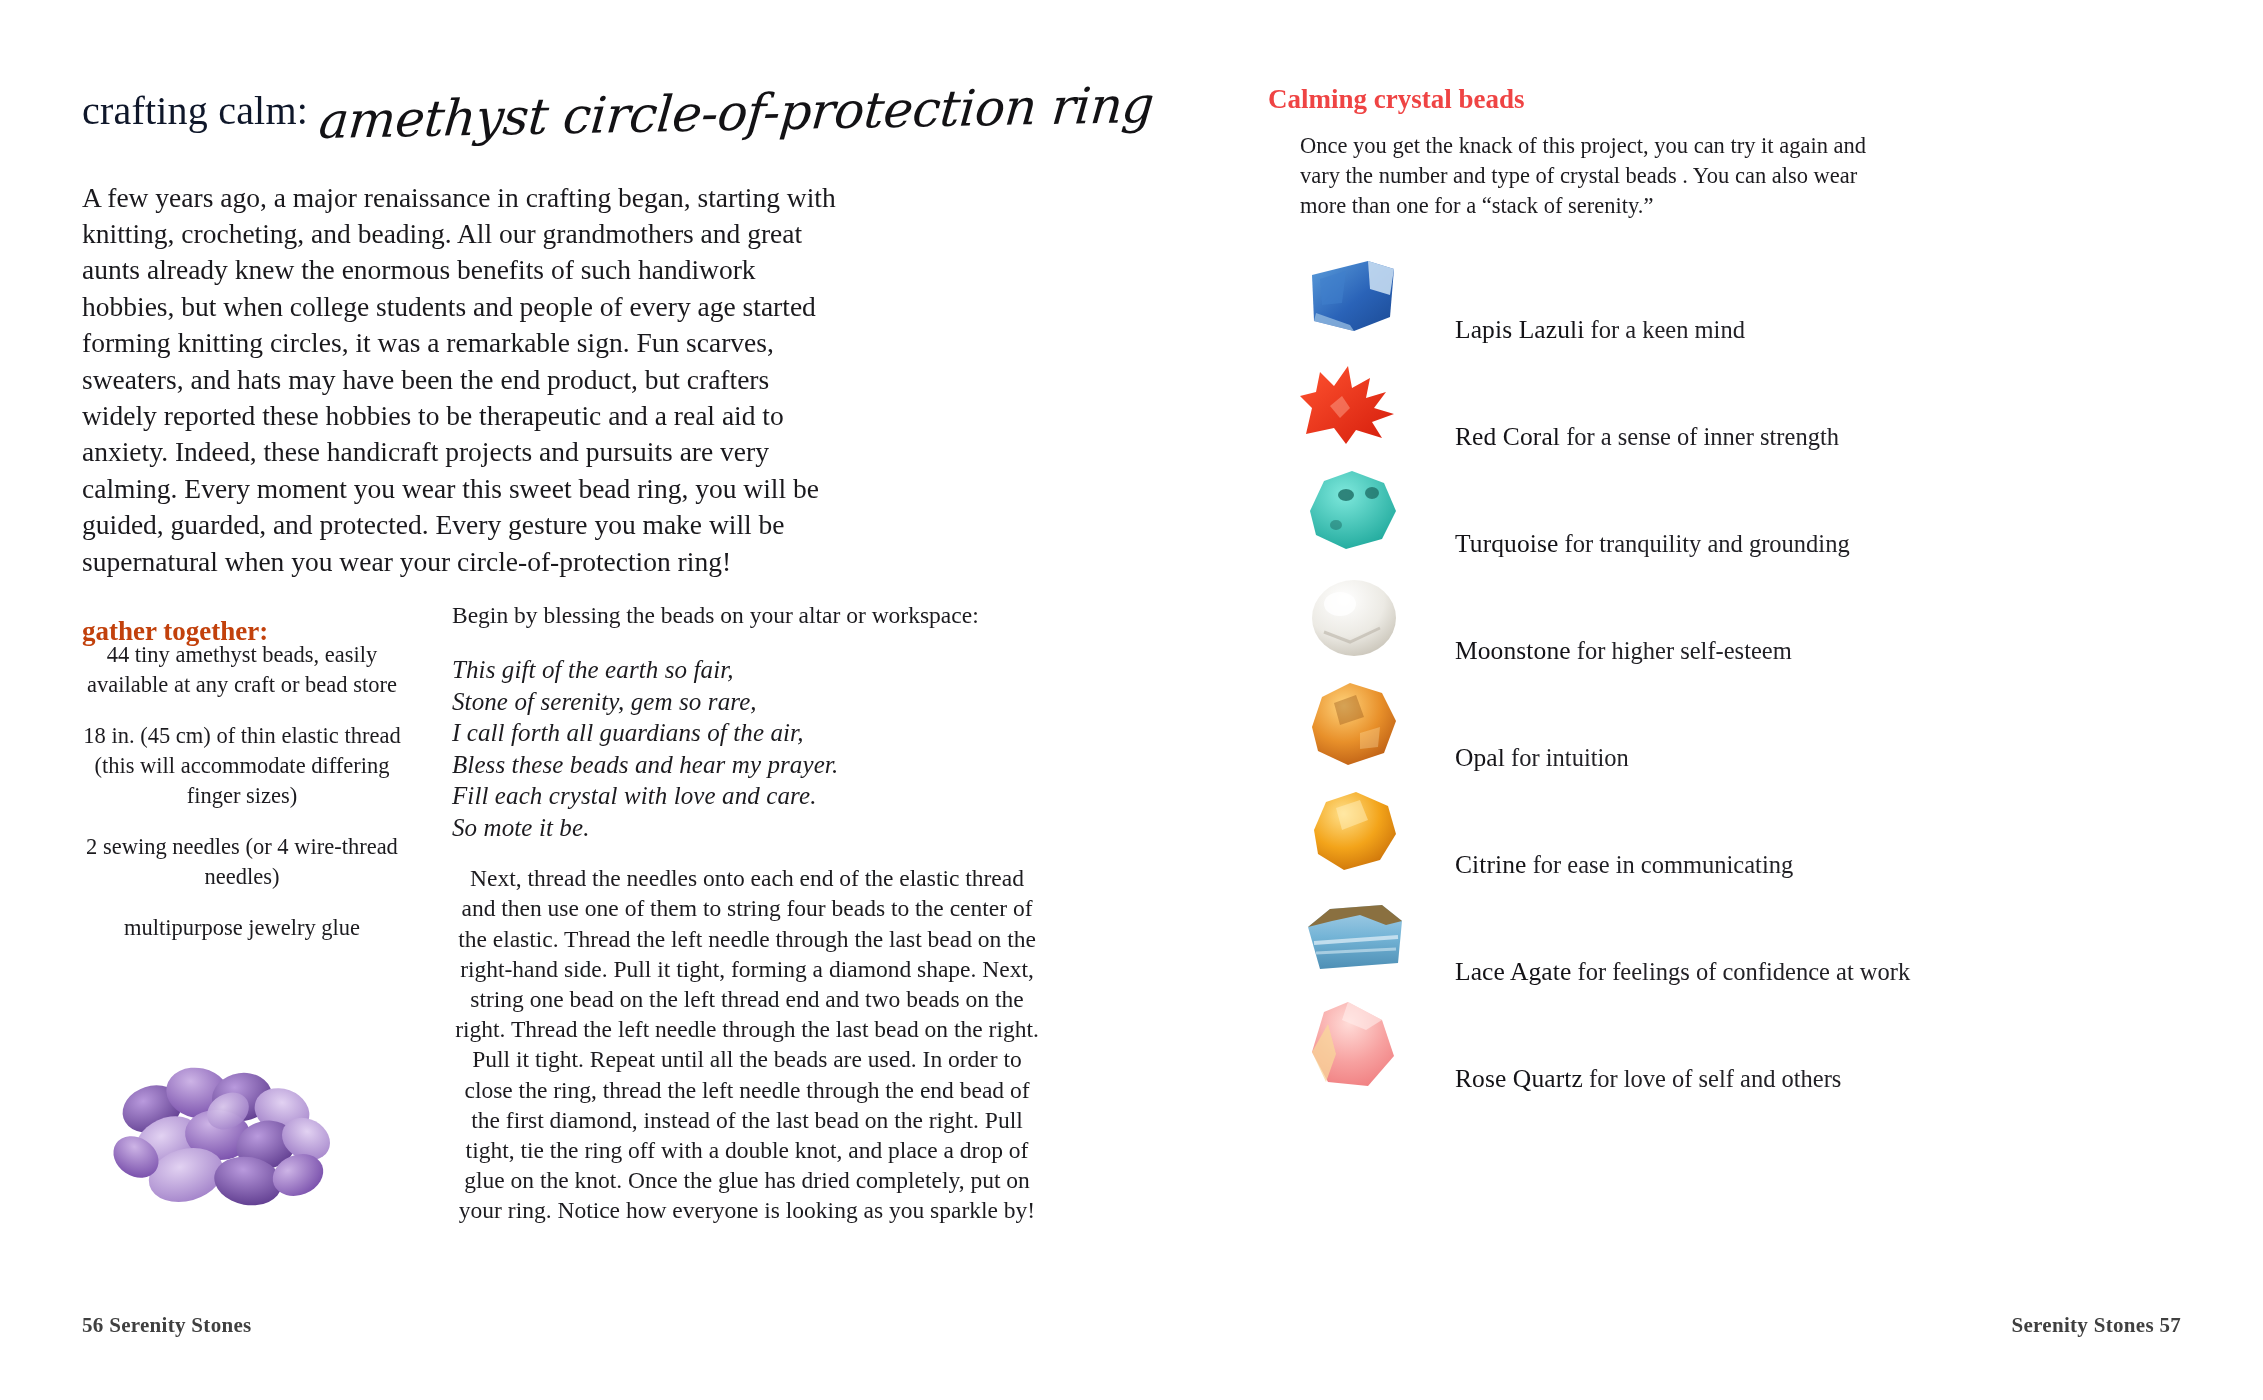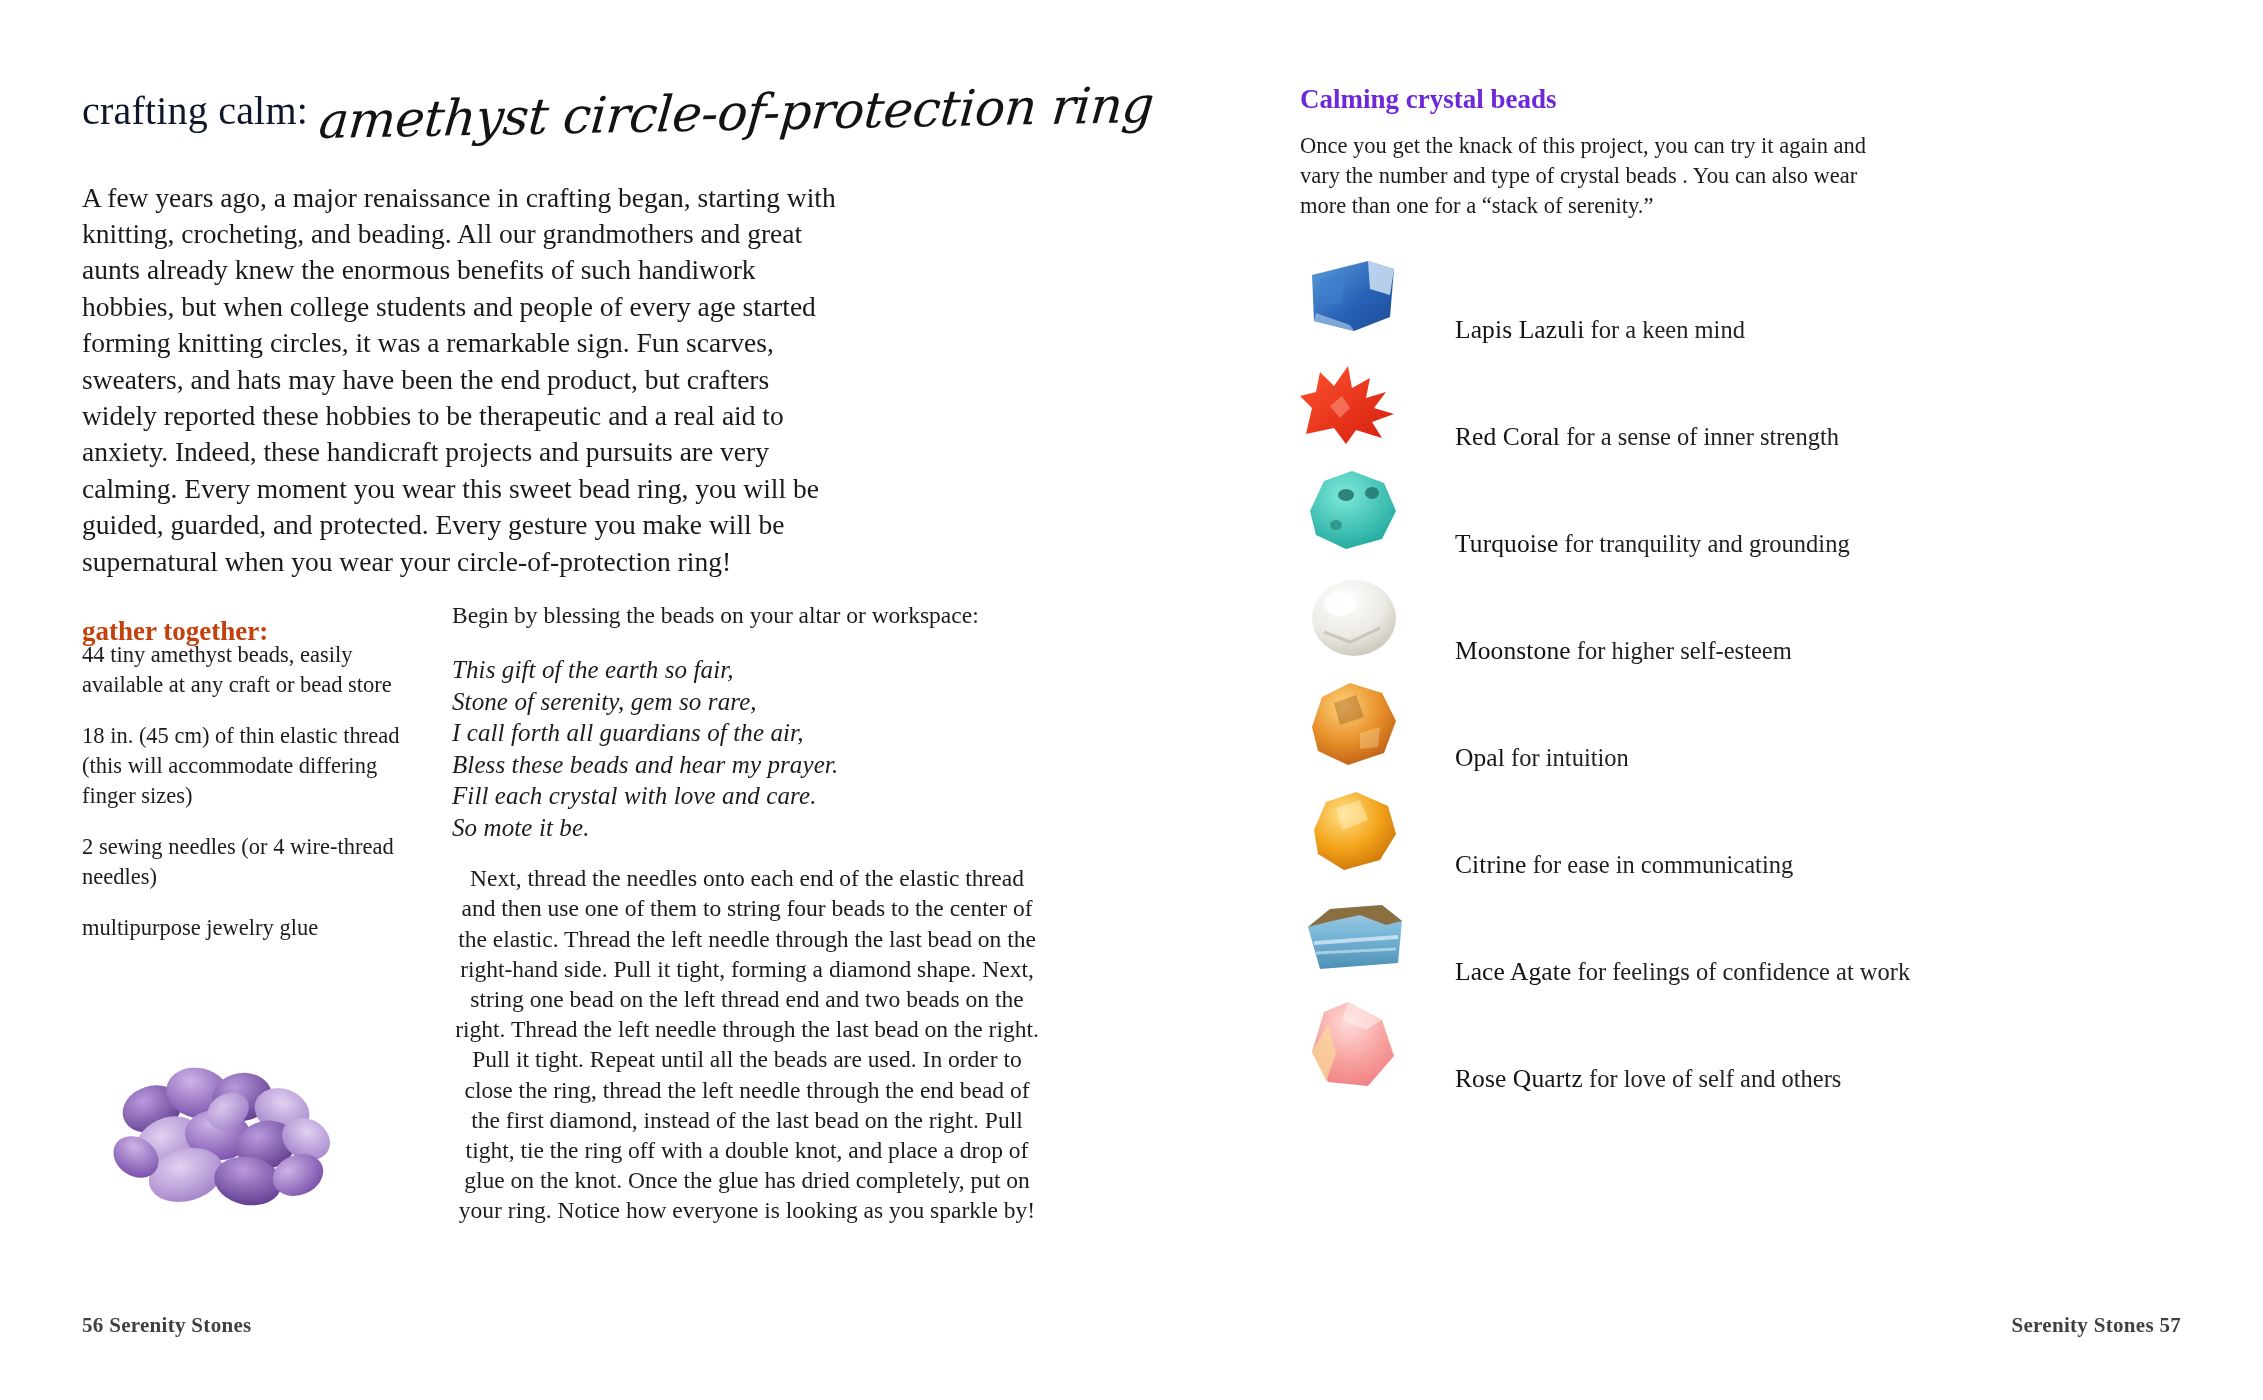--- a/index.html
+++ b/index.html
@@ -80,21 +80,21 @@
 
   .gather-list {
     position: absolute;
     left: 82px;
     top: 640px;
     width: 320px;
     font-size: 22.5px;
     line-height: 30px;
     color: #1c1b1f;
   }
-  .gather-list .gi { margin-bottom: 21px; }
+  .gather-list .gi { margin-bottom: 21px; text-align: center; }
 
   .amethyst-photo {
     position: absolute;
     left: 90px;
     top: 1035px;
     width: 260px;
     height: 185px;
   }
 
   .instructions {
@@ -113,24 +113,24 @@
     font-size: 25px;
     line-height: 31.5px;
     letter-spacing: 0.1px;
   }
   .verse .vl { display: block; }
   .steps { margin: 0; text-align: center; }
 
   
   .rp-head {
     position: absolute;
-    left: 1300px;
+    left: 1268px;
     top: 62px;
     font-size: 27px;
-    color: #6d28d9;
+    color: #ef4444;
   }
   .rp-intro {
     position: absolute;
     left: 1300px;
     top: 108px;
     width: 585px;
     font-size: 22.5px;
     line-height: 30px;
     color: #1c1b1f;
   }

